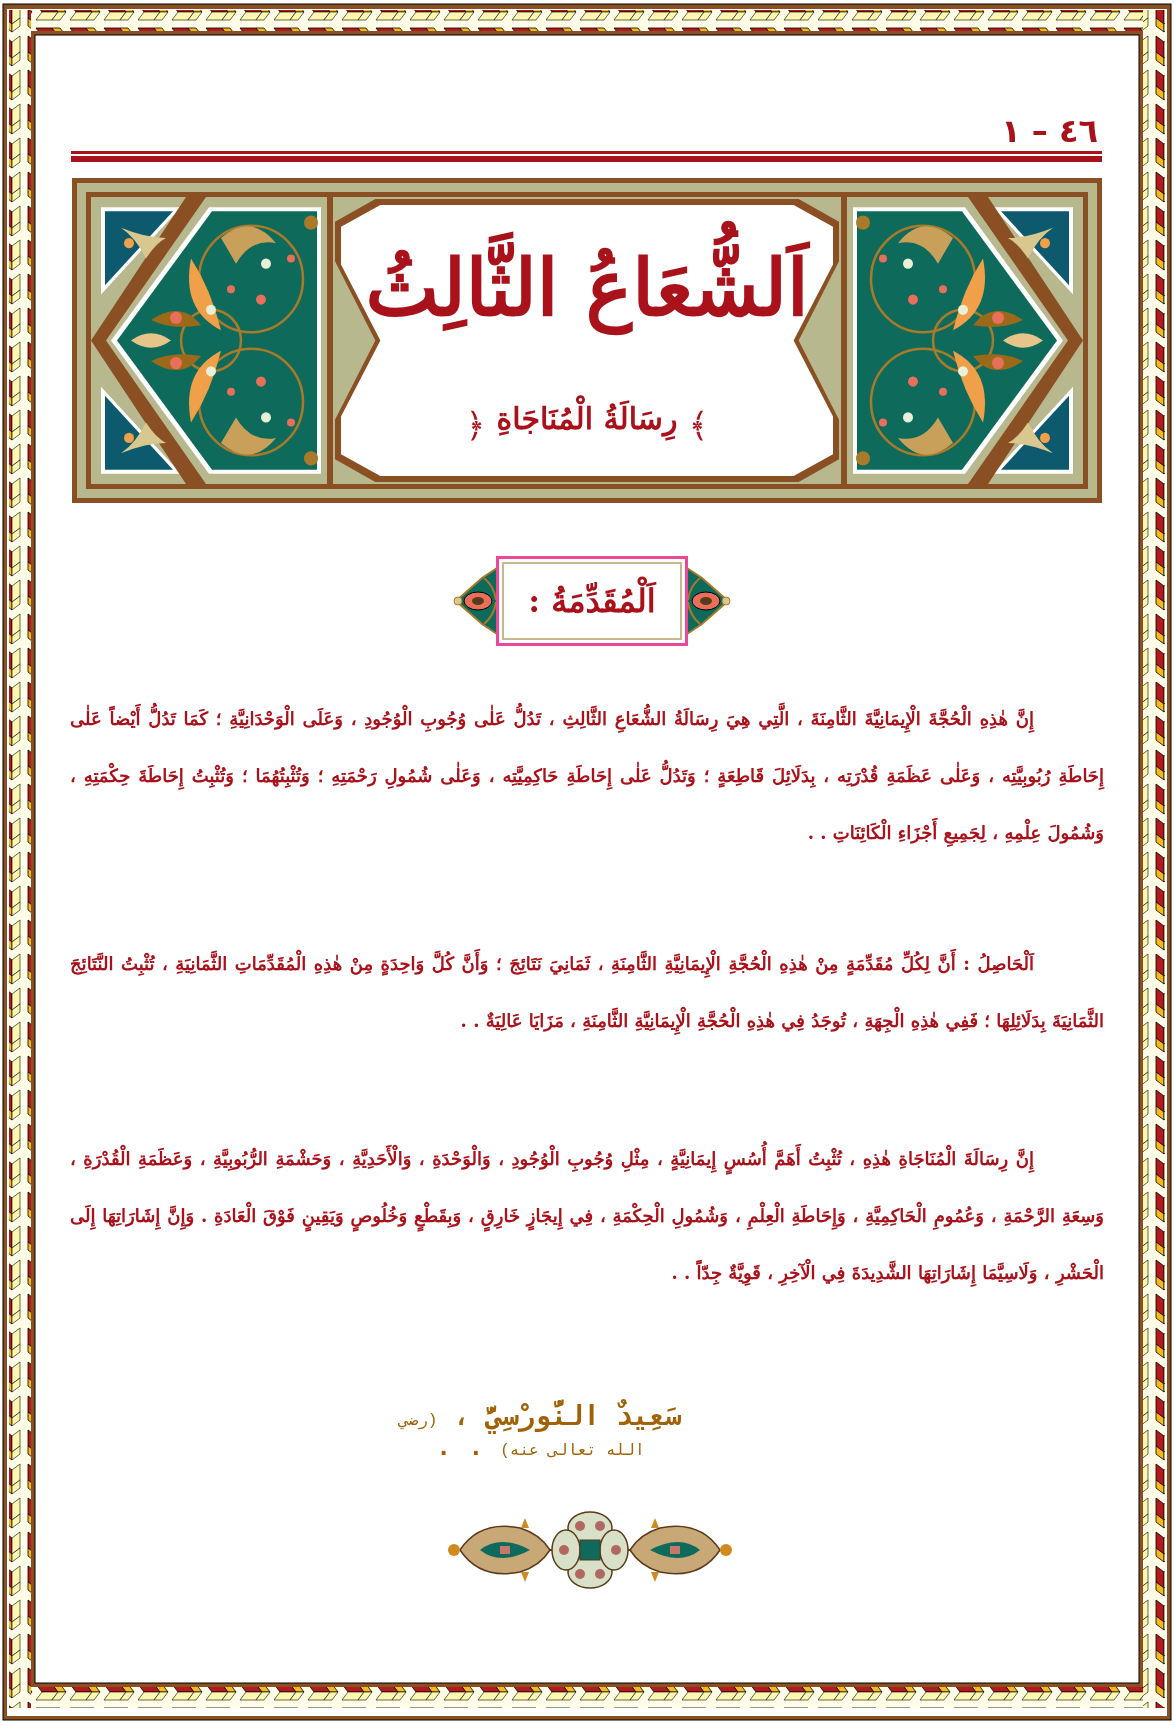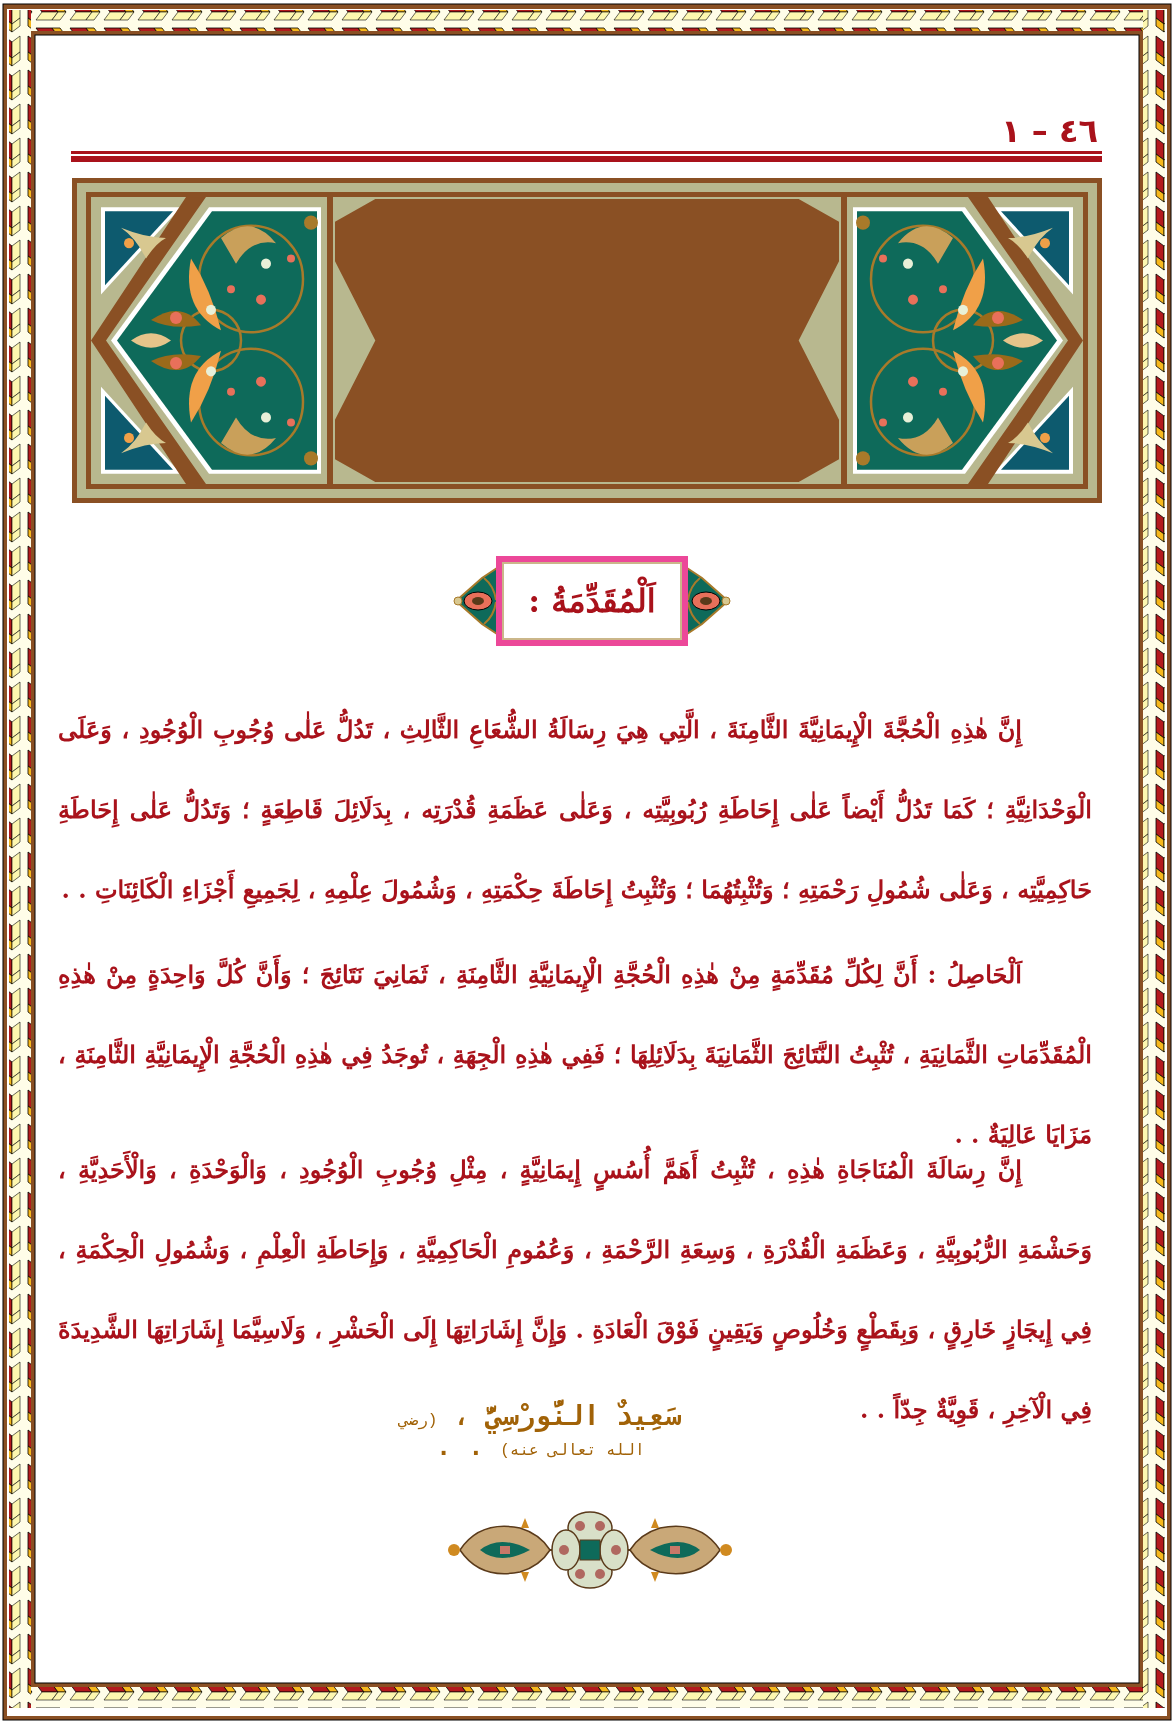--- a/index.html
+++ b/index.html
@@ -66,30 +66,30 @@
   .subtitle { font-family: "DejaVu Serif", serif; font-size: 30px; font-weight: bold; }
   .paren-orn { display: inline-block; font-size: 34px; color: #a9121b; vertical-align: middle; margin: 0 6px; }
 
   
   .muq-wrap { position: absolute; left: 452px; top: 556px; width: 280px; height: 90px; }
   .muq-orn { position: absolute; top: 8px; width: 50px; height: 74px; }
   .muq-orn-left { left: 0; }
   .muq-orn-right { right: 0; }
   .muq-box {
     position: absolute; left: 44px; right: 44px; top: 0; bottom: 0;
-    border: 8px solid #ec4899; outline: 2px solid #cbb78a; outline-offset: -8px;
+    border: 3px solid #ec4899; outline: 2px solid #cbb78a; outline-offset: -8px;
     background: #fff; display: flex; align-items: center; justify-content: center;
   }
   .muq-title { color: #a9121b; font-family: "DejaVu Serif", serif; font-weight: bold; font-size: 32px; direction: rtl; }
 
   
   .body-text {
-    position: absolute; left: 58px; width: 1034px; direction: rtl; text-align: justify;
+    position: absolute; left: 70px; width: 1034px; direction: rtl; text-align: justify;
     color: #a9121b; font-family: "DejaVu Serif", serif; font-weight: bold;
-    font-size: 24px; line-height: 80px;
+    font-size: 18px; line-height: 57px;
     text-align-last: right;
   }
   .para { text-indent: 70px; }
   .p1 { top: 690px; }
   .p2 { top: 935px; }
   .p3 { top: 1130px; }
   .signature {
     position: absolute; left: 380px; width: 320px; top: 1400px; text-align: center; direction: rtl;
     color: #a16207; font-family: Liberation Mono, monospace; font-weight: bold; font-size: 27px;
   }
@@ -235,20 +235,28 @@
           <circle cx="220" cy="25" r="7" fill="#a87a2a"></circle>
             <circle cx="220" cy="255" r="7" fill="#a87a2a"></circle>
           <path d="M30,30 q15,10 25,30 q10,-15 20,-20 q-20,0 -45,-10 z" fill="#d8c890"></path>
           <circle cx="38" cy="45" r="5" fill="#f0a048"></circle>
           <path d="M30,250 q15,-10 25,-30 q10,15 20,20 q-20,0 -45,10 z" fill="#d8c890"></path>
           <circle cx="38" cy="235" r="5" fill="#f0a048"></circle>
           <rect x="236" y="0" width="6" height="280" fill="#8a5024"></rect>
         </svg>
 
         <div class="banner-center-border"></div>
+        <div class="banner-center">
+          <div class="main-title">اَلشُّعَاعُ الثَّالِثُ</div>
+          <div class="subtitle-wrap">
+            <span class="paren-orn">﴾</span>
+            <span class="subtitle">رِسَالَةُ الْمُنَاجَاةِ</span>
+            <span class="paren-orn">﴿</span>
+          </div>
+        </div>
 
       </div>
     </div>
   </div>
 </div>
 
 <div class="muq-wrap">
   <svg class="muq-orn muq-orn-left" viewBox="0 0 50 74">
     <polygon points="48,2 48,72 30,60 4,37 30,14" fill="#0e6a5a" stroke="#a87a2a" stroke-width="2"></polygon>
     <ellipse cx="26" cy="37" rx="14" ry="9" fill="#e8705a" stroke="#000" stroke-width="1"></ellipse>

